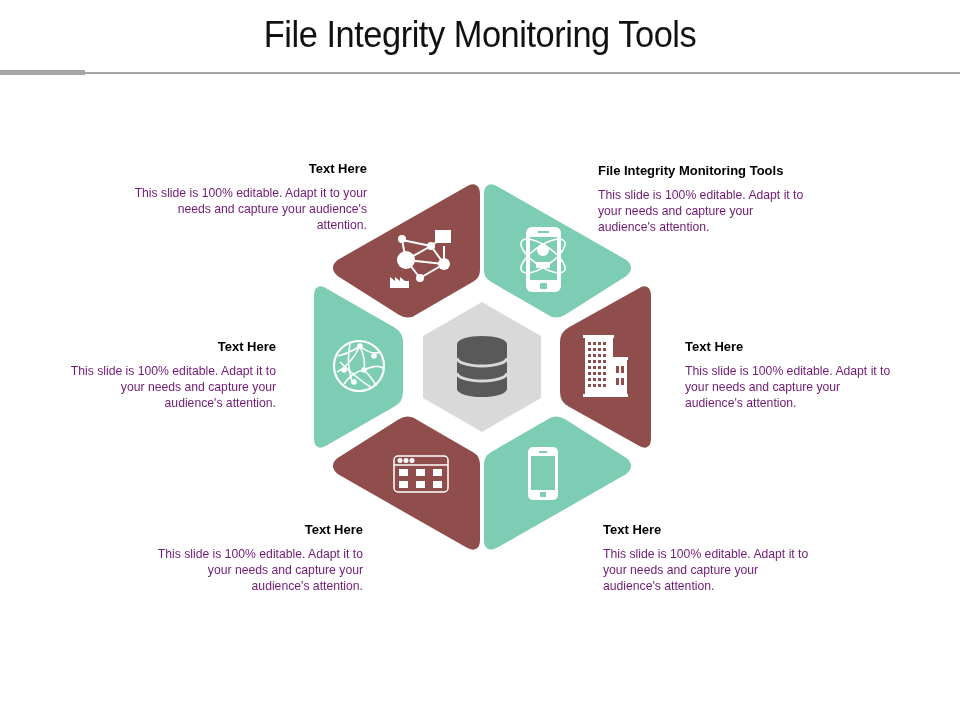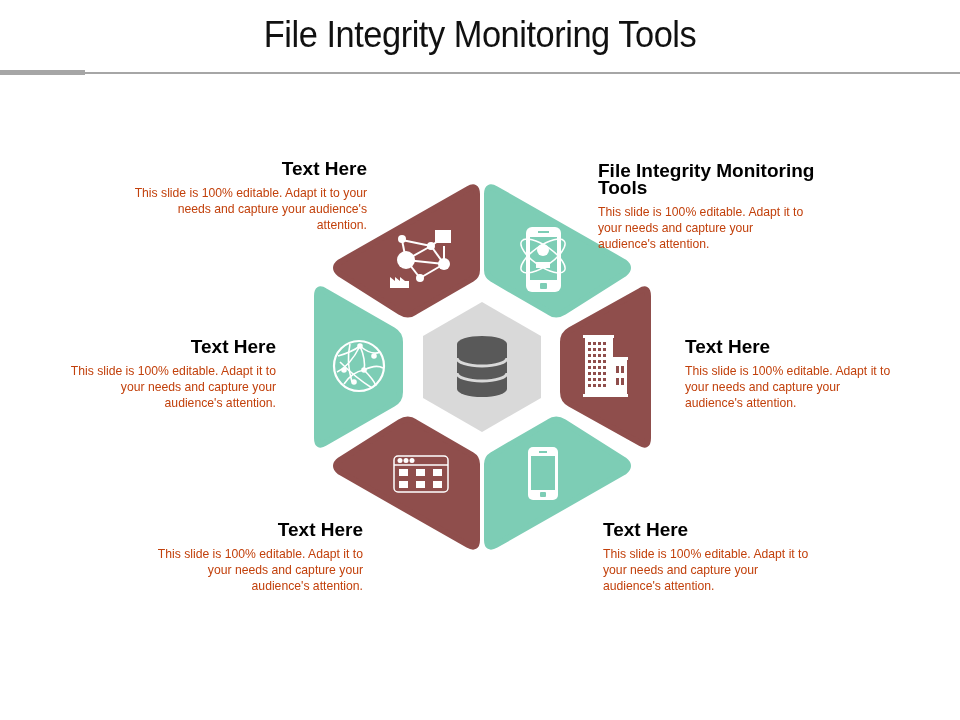--- a/index.html
+++ b/index.html
@@ -2,22 +2,22 @@
 <html><head>
 <meta charset="utf-8">
 <style>
   html, body { margin:0; padding:0; background:#ffffff; }
   body { width:960px; height:720px; position:relative; overflow:hidden; font-family:"Liberation Sans", sans-serif; }
   .title { position:absolute; top:14px; left:0; width:960px; text-align:center; font-size:37px; color:#111; letter-spacing:-0.5px; transform:scaleX(0.93); }
   .rule { position:absolute; top:72px; left:85px; right:0; height:1.5px; background:#a6a6a6; }
   .rule-accent { position:absolute; top:70px; left:0; width:85px; height:5px; background:#a6a6a6; }
   .diagram { position:absolute; left:0; top:0; width:960px; height:720px; }
   .block { position:absolute; width:240px; }
-  .block .heading { font-weight:bold; font-size:19px; color:#000; margin-bottom:8px; line-height:17px; }
-  .block .body { font-size:12.2px; color:#c2410c; line-height:16px; }
+  .block .heading { font-weight:bold; font-size:13px; color:#000; margin-bottom:8px; line-height:17px; }
+  .block .body { font-size:12.2px; color:#701a75; line-height:16px; }
   .right-align { text-align:right; }
   .left-align { text-align:left; }
 </style>
 </head>
 <body>
 
 <div class="title">File Integrity Monitoring Tools</div>
 <div class="rule-accent"></div>
 <div class="rule"></div>
 

